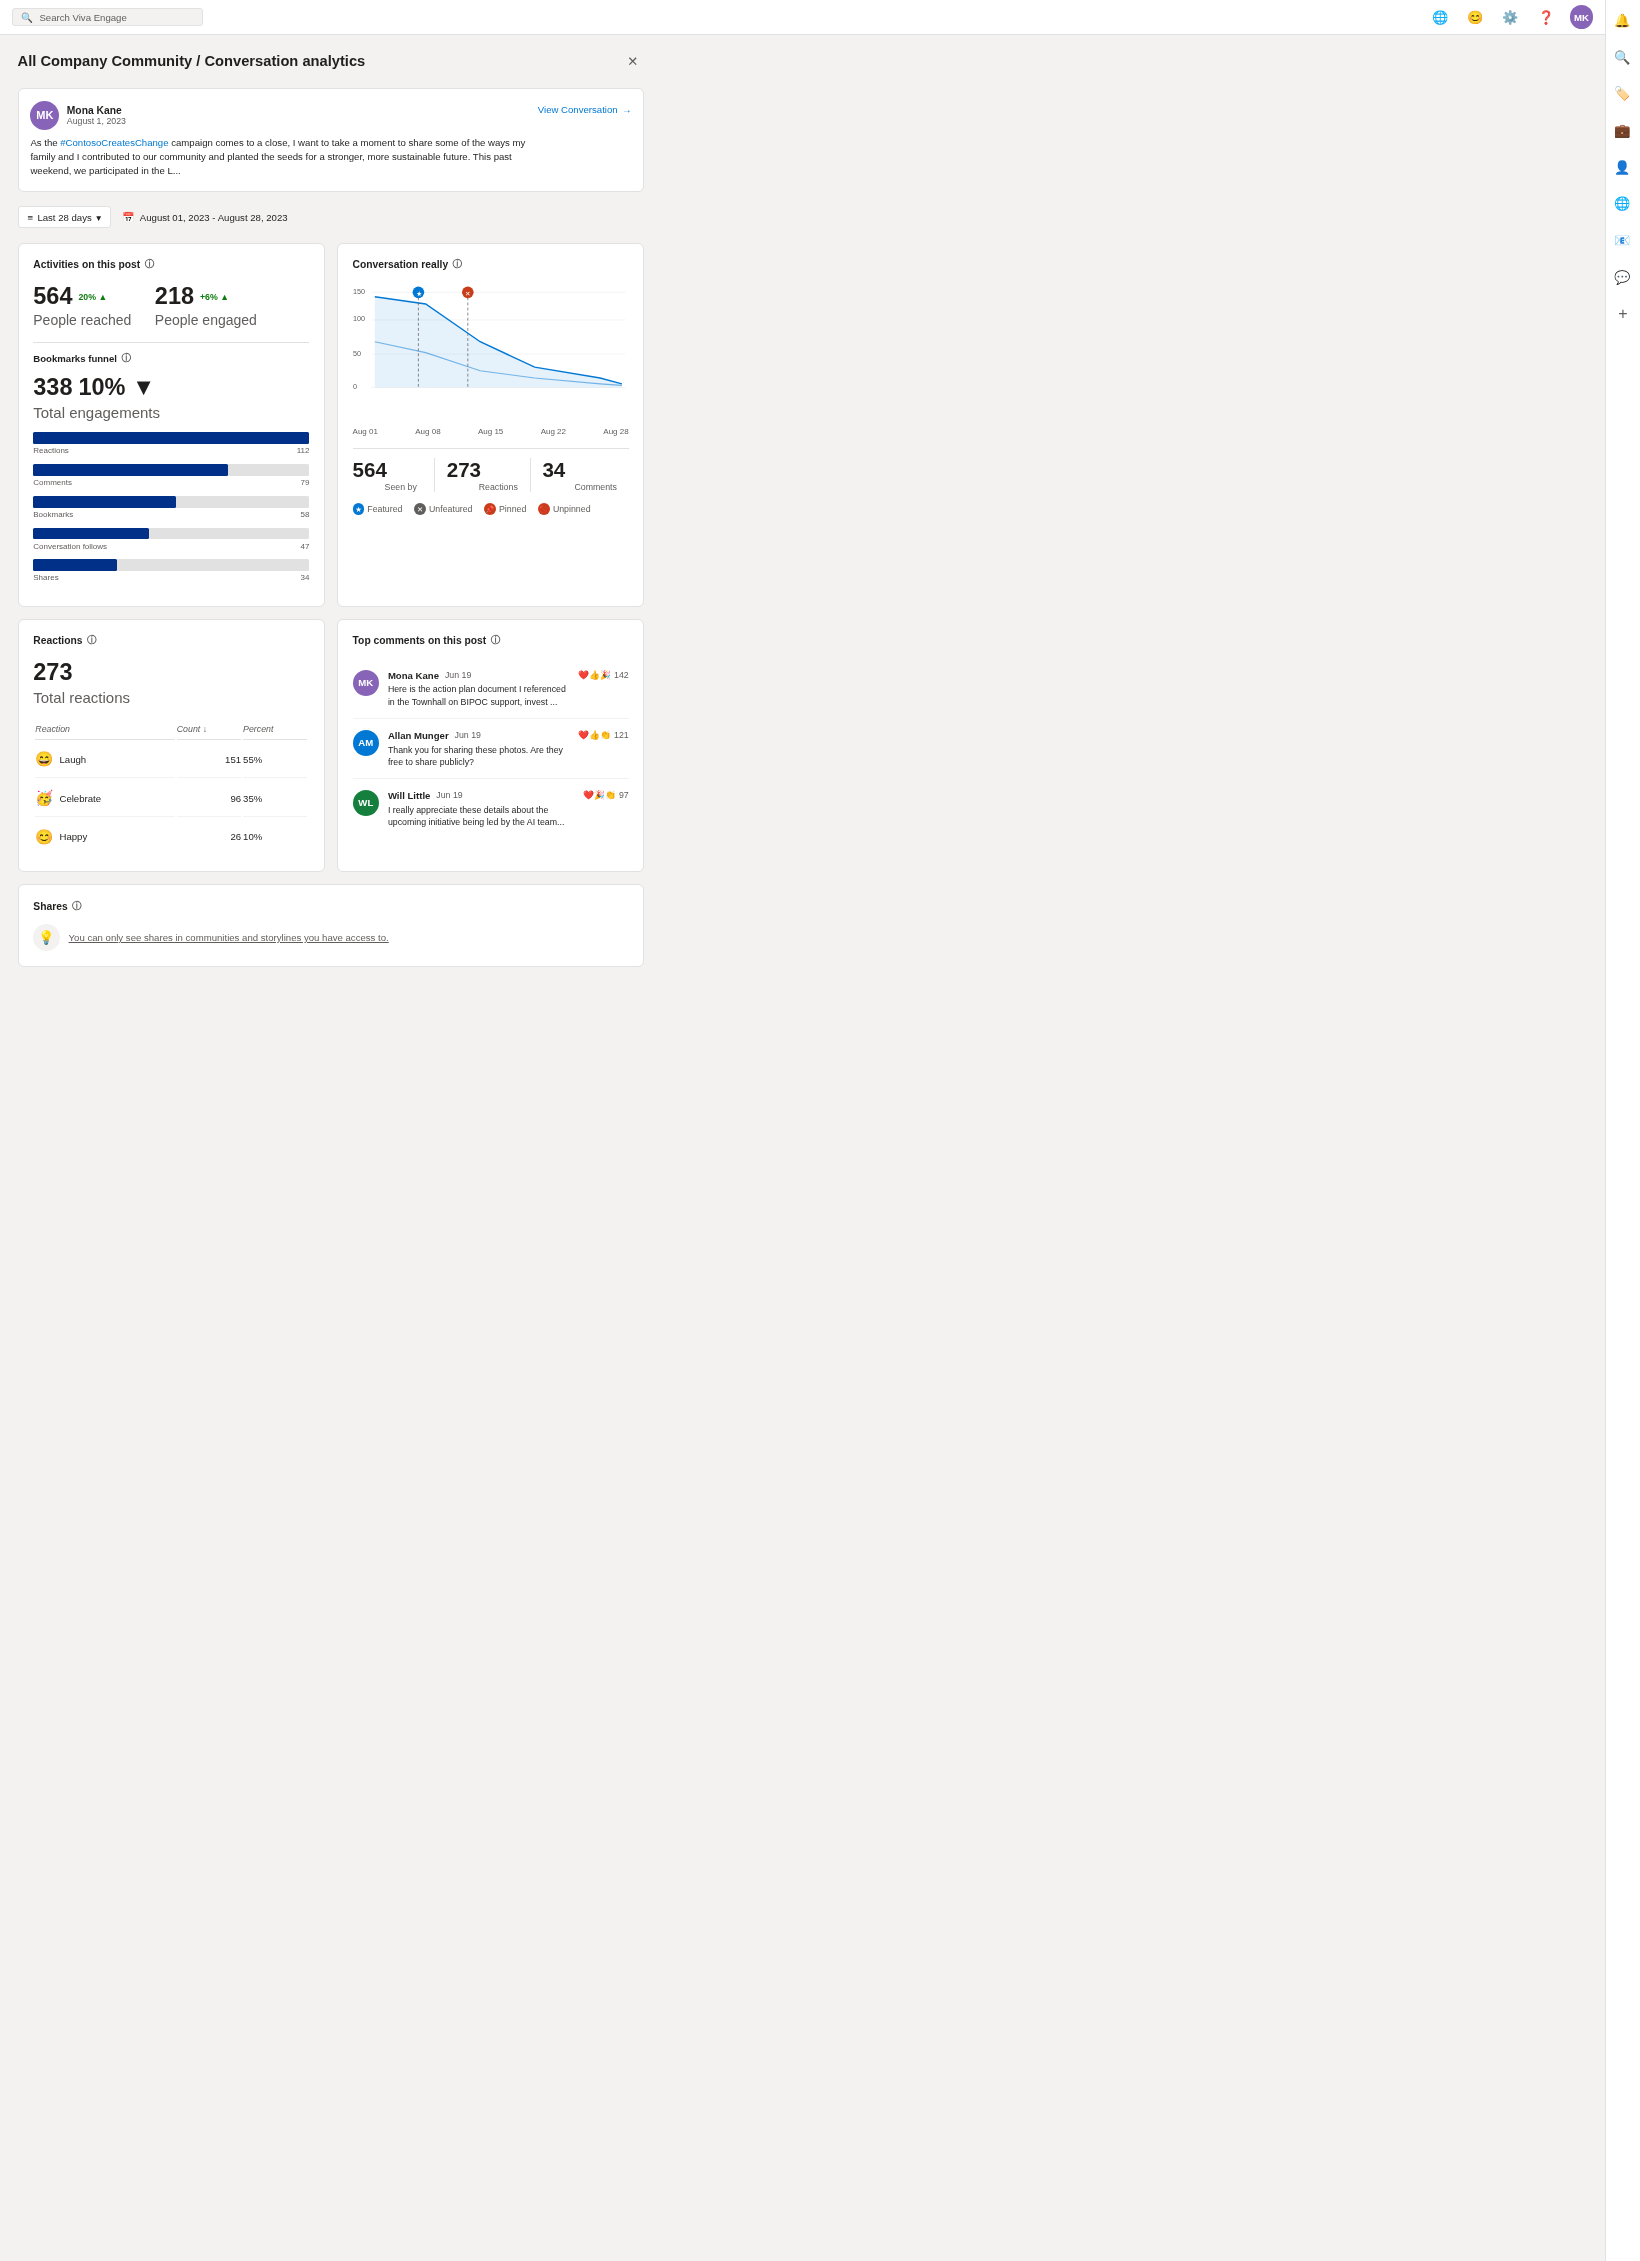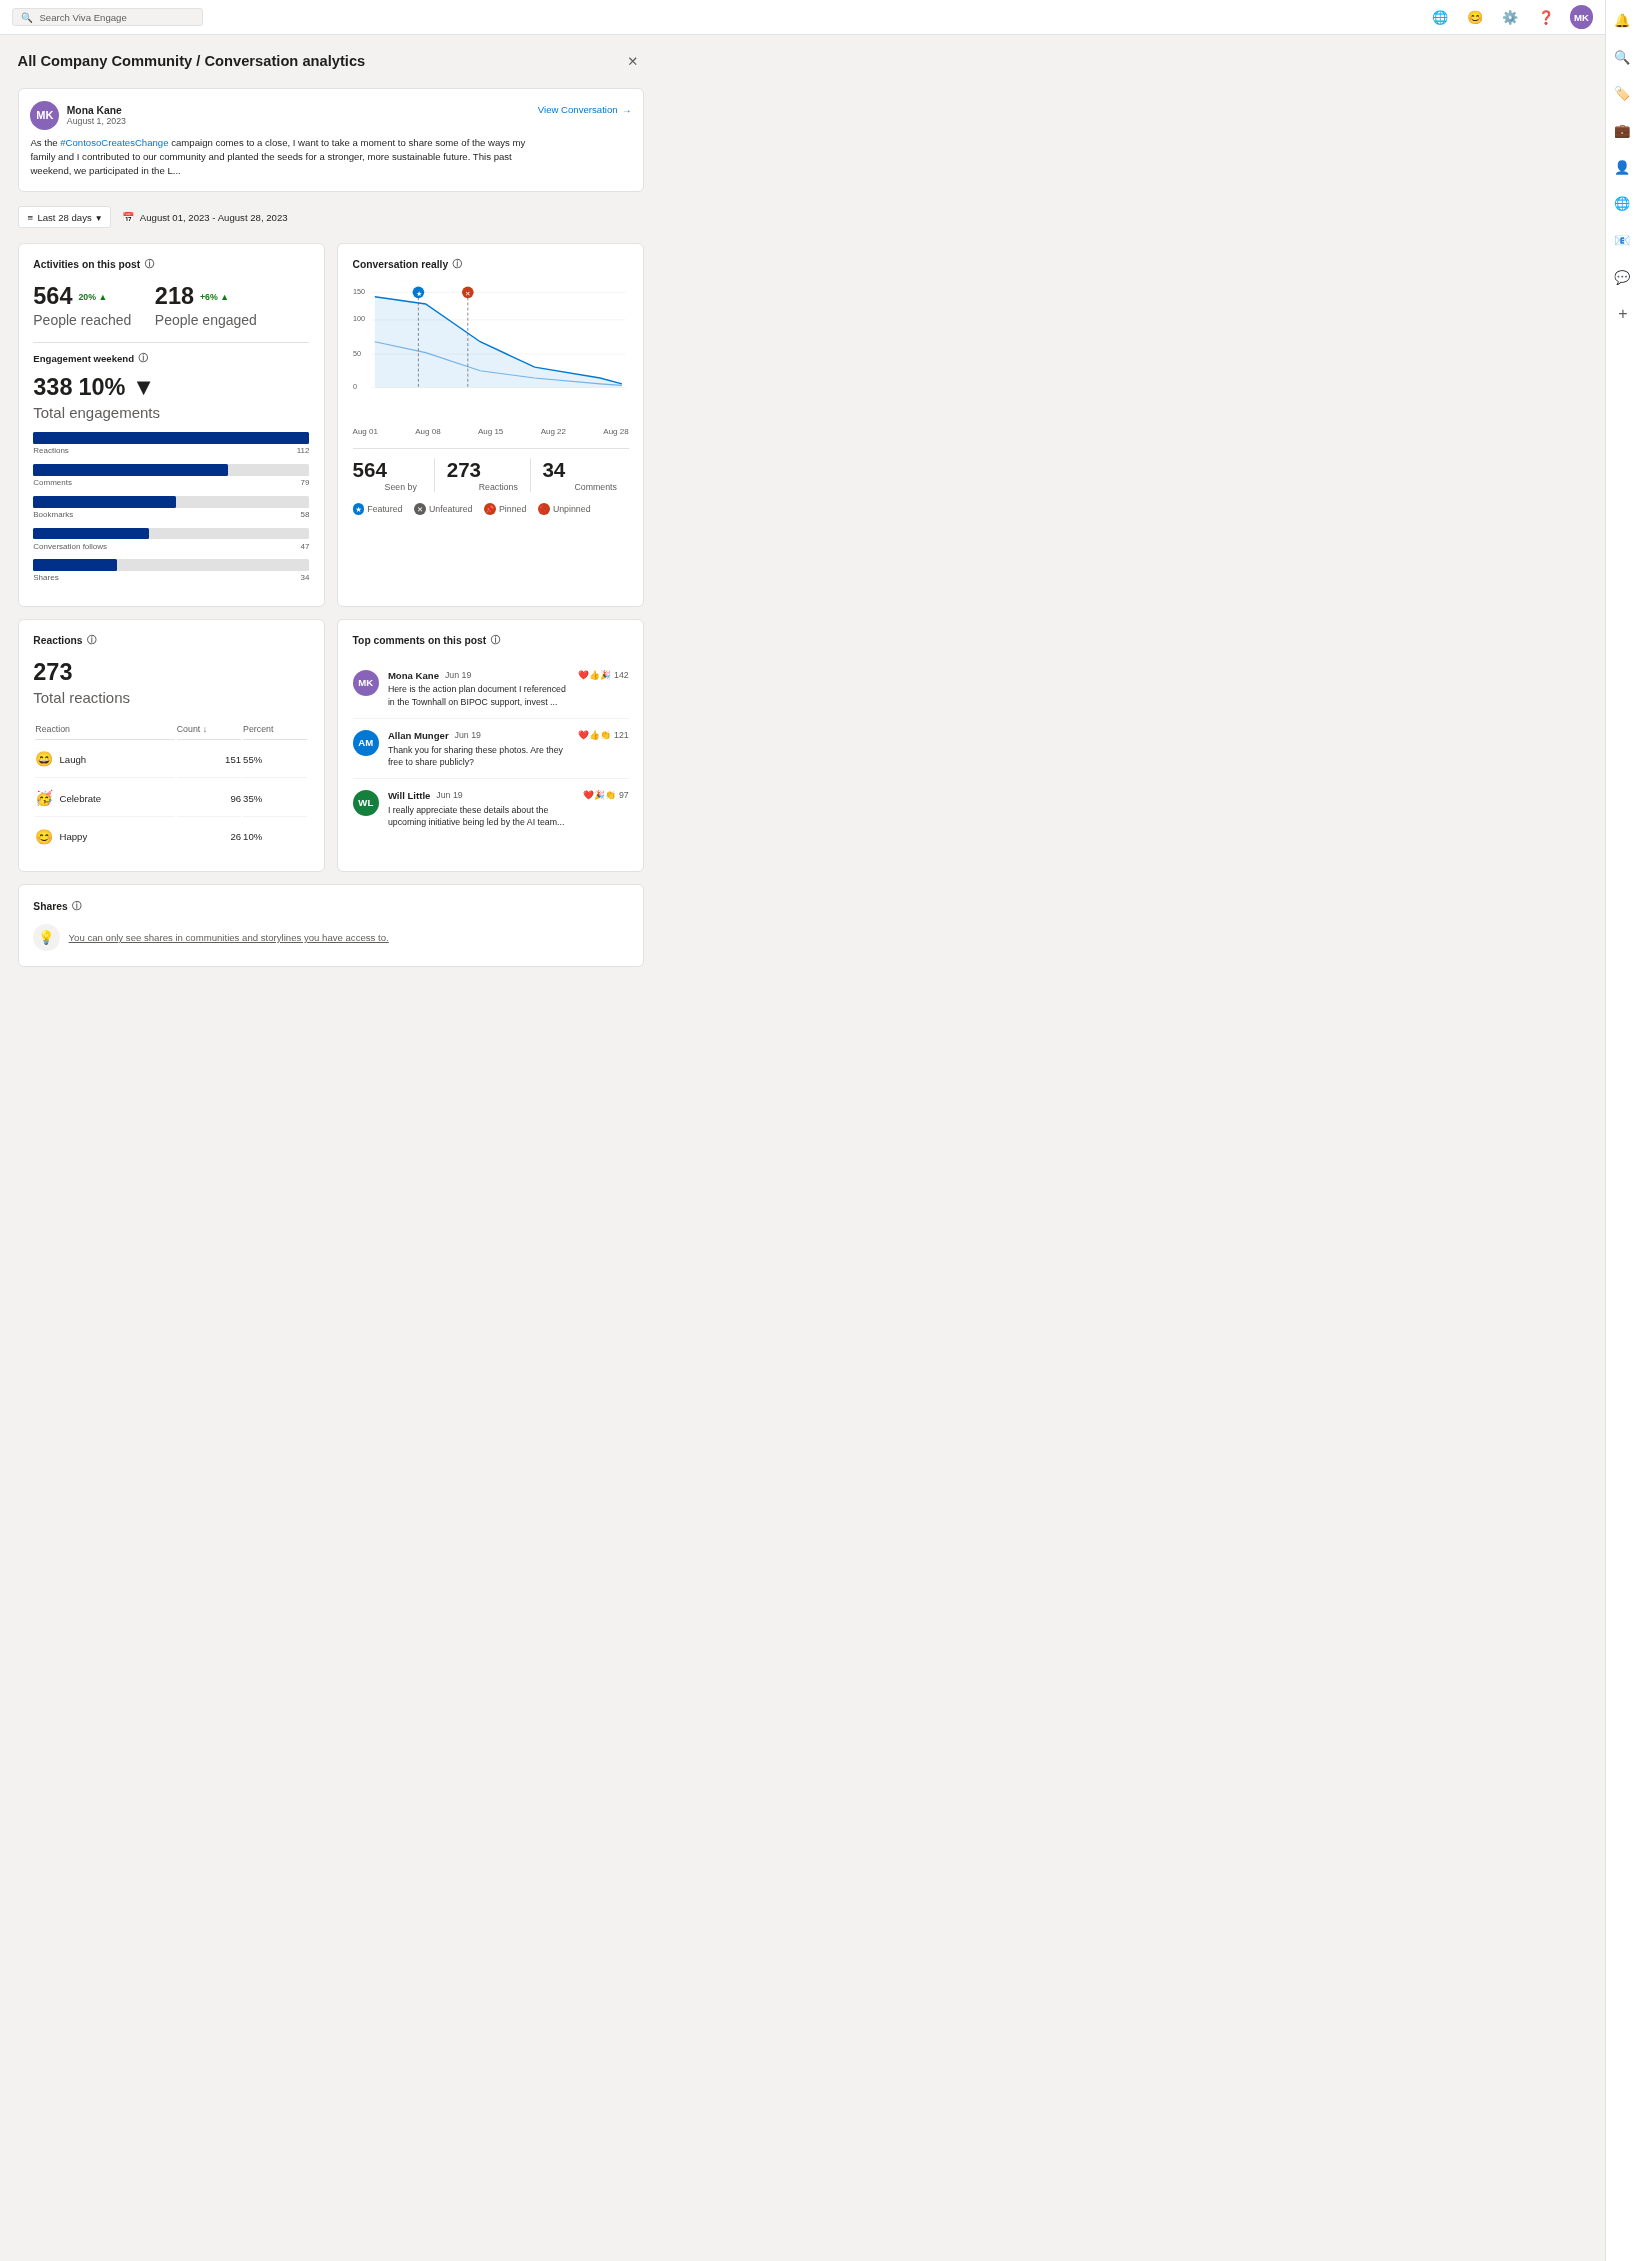--- a/index.html
+++ b/index.html
@@ -394,20 +394,21 @@
       width: 100%;
       font-size: 9.6px;
     }
     .reactions-table thead tr th {
       font-size: 8.8px;
       color: #605e5c;
       font-weight: 400;
       padding: 4.4px 0;
       text-align: left;
       border-bottom: 0.7px solid #e1e1e1;
+      font-style: italic;
     }
     .reactions-table tbody tr td {
       padding: 8.8px 0;
       border-bottom: 0.7px solid #f3f2f1;
       color: #201f1e;
     }
     .reactions-table tbody tr:last-child td { border-bottom: none; }
     .reaction-cell {
       display: flex;
       align-items: center;
@@ -585,21 +586,21 @@
                 <span>+6%</span> ▲
               </span>
             </div>
             <div class="stat-label">People engaged</div>
           </div>
         </div>
 
         <div class="section-divider"></div>
 
         <div class="funnel-title">
-          <span>Engagement weekend</span>
+          <span>Bookmarks funnel</span>
           <span class="info-icon">ⓘ</span>
         </div>
 
         <div class="funnel-total">
           <span>338</span>
           <span class="stat-change negative">
             <span>10%</span> ▼
           </span>
         </div>
         <div class="funnel-total-label">Total engagements</div>

